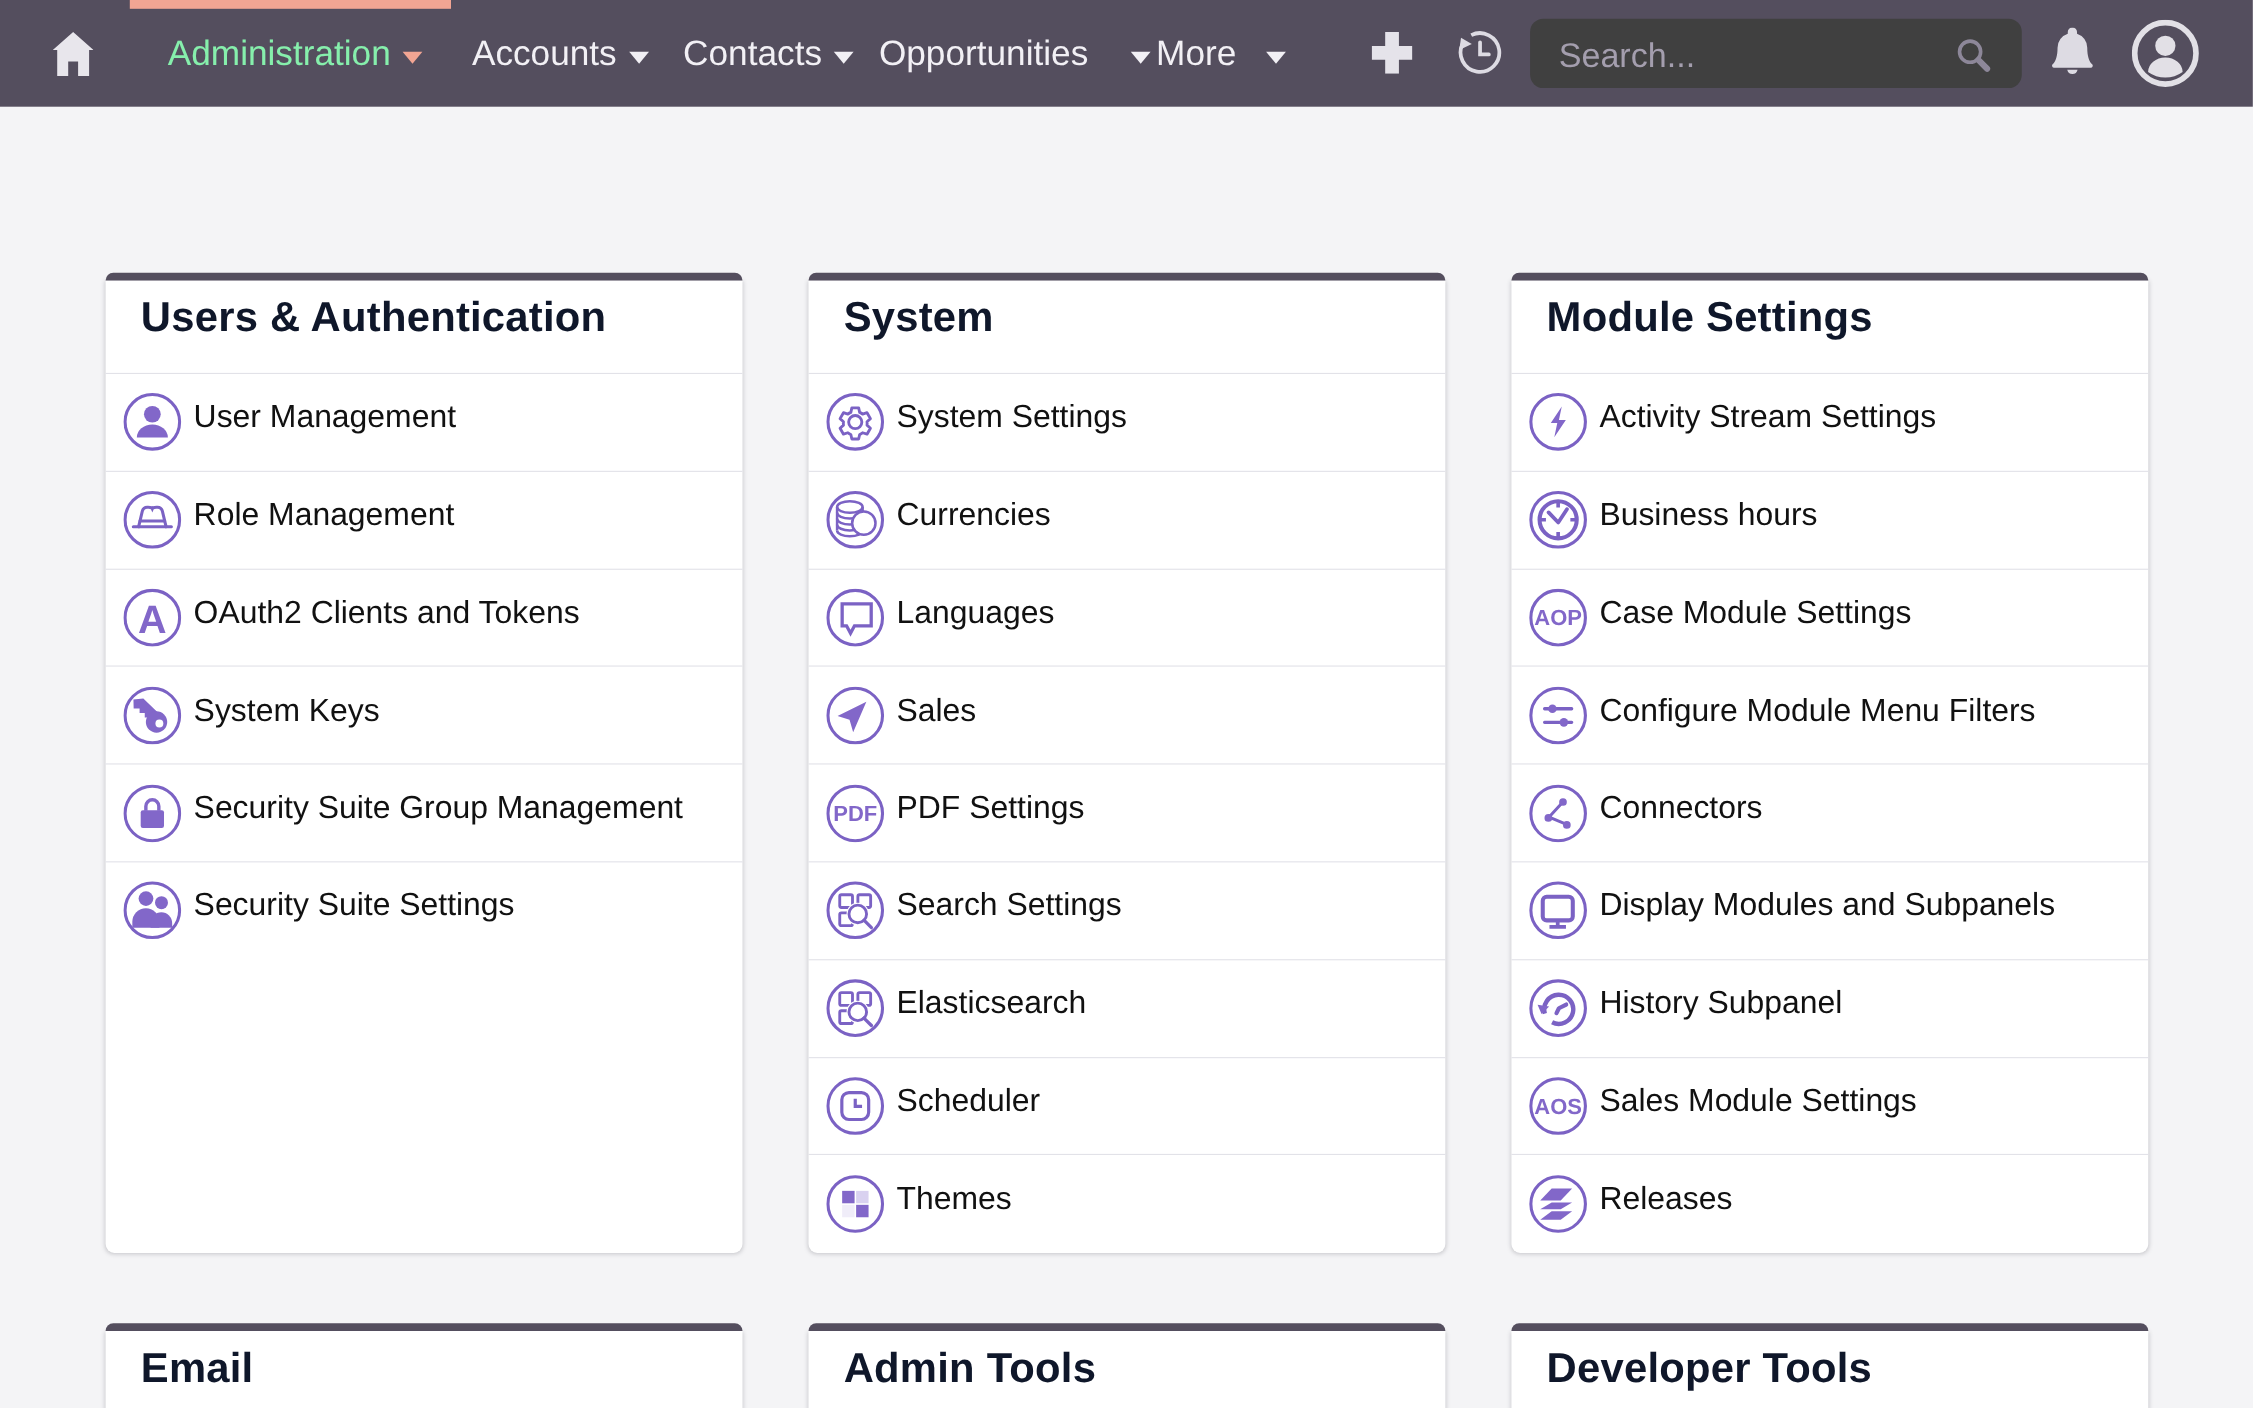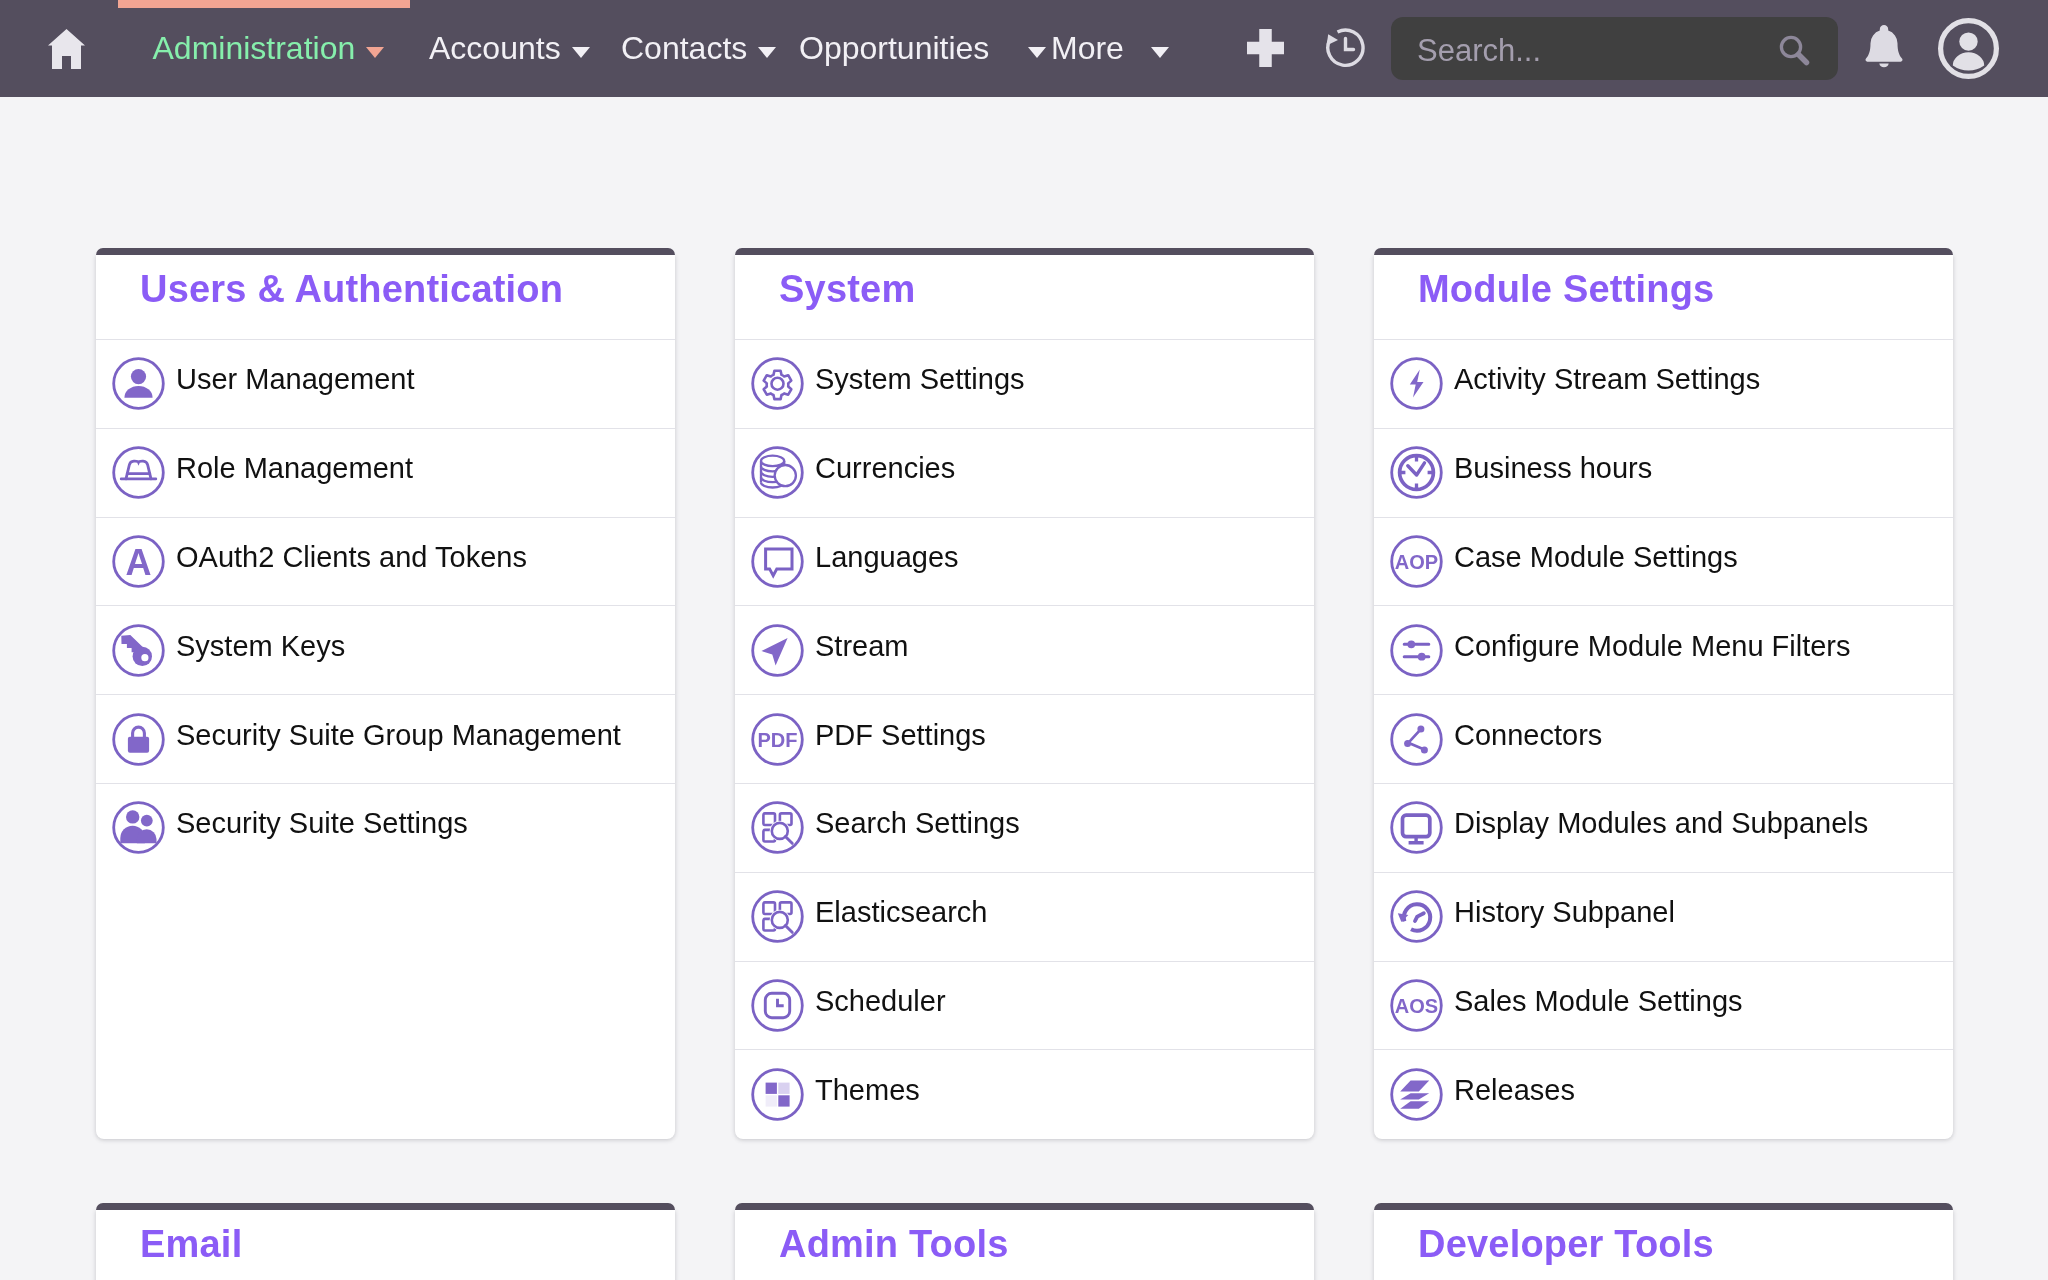--- a/index.html
+++ b/index.html
@@ -10,21 +10,21 @@
 .active-tab { color:#86efac; }
 .active-tab .caret { border-top-color:#f2a593; }
 .tabbar { position:absolute; left:118px; top:0; width:292px; height:8px; background:#f2a593; }
 .searchbox { position:absolute; left:1391px; top:17px; width:447px; height:63px; background:#404040; border-radius:12px; }
 .searchbox .ph { position:absolute; left:26px; top:16px; font-size:31px; color:#a49eae; }
 .card { position:absolute; width:579px; background:#fff; border-radius:0 0 8px 8px; box-shadow:0 1px 4px rgba(60,60,70,0.25); }
 .card::before { content:""; position:absolute; left:0; top:-7px; width:100%; height:7px; background:#544e5e; border-radius:8px 8px 0 0; }
 .row1 { top:255px; height:884px; }
 .row2 { top:1210px; height:200px; }
 .c1 { left:96px; } .c2 { left:735px; } .c3 { left:1374px; }
-.card h2 { height:84px; display:flex; align-items:center; padding-left:44px; padding-bottom:15px; font-size:38px; font-weight:bold; color:#8b5cf6; letter-spacing:0.2px; }
+.card h2 { height:84px; display:flex; align-items:center; padding-left:32px; padding-bottom:15px; font-size:38px; font-weight:bold; color:#0f172a; letter-spacing:0.2px; }
 .item { height:88.8px; border-top:1px solid #e2e2e8; display:flex; align-items:center; padding-left:16px; }
 .item .txt { margin-left:11px; font-size:29px; color:#111; white-space:nowrap; position:relative; top:-4px; }
 .item svg { flex:0 0 auto; }
 </style>
 </head>
 <body>
 <div class="nav">
   <div class="tabbar"></div>
   <div style="position:absolute;left:48px;top:28px;">
     <svg width="37" height="41" viewBox="0 0 37 41">
@@ -164,21 +164,21 @@
         <circle cx="26.5" cy="26.5" r="24.8" fill="none" stroke="#7b62c4" stroke-width="2.8"></circle>
         <path d="M14.6 13.9 H41 V33.9 H25.8 L22.2 40.6 L18.6 33.9 H14.6 Z" fill="none" stroke="#7b62c4" stroke-width="3"></path>
       </svg>
       <span class="txt">Languages</span>
     </div>
 <div class="item">
       <svg width="53" height="53" viewBox="0 0 53 53">
         <circle cx="26.5" cy="26.5" r="24.8" fill="none" stroke="#7b62c4" stroke-width="2.8"></circle>
         <path d="M36.6 14 L10.4 27 L21.3 30.4 L24.6 41.6 Z" fill="#8267c9"></path>
       </svg>
-      <span class="txt">Stream</span>
+      <span class="txt">Sales</span>
     </div>
 <div class="item">
       <svg width="53" height="53" viewBox="0 0 53 53">
         <circle cx="26.5" cy="26.5" r="24.8" fill="none" stroke="#7b62c4" stroke-width="2.8"></circle>
         <text x="26.5" y="33.5" font-size="20" font-weight="bold" fill="#8267c9" text-anchor="middle" font-family="Liberation Sans, sans-serif">PDF</text>
       </svg>
       <span class="txt">PDF Settings</span>
     </div>
 <div class="item">
       <svg width="53" height="53" viewBox="0 0 53 53">

